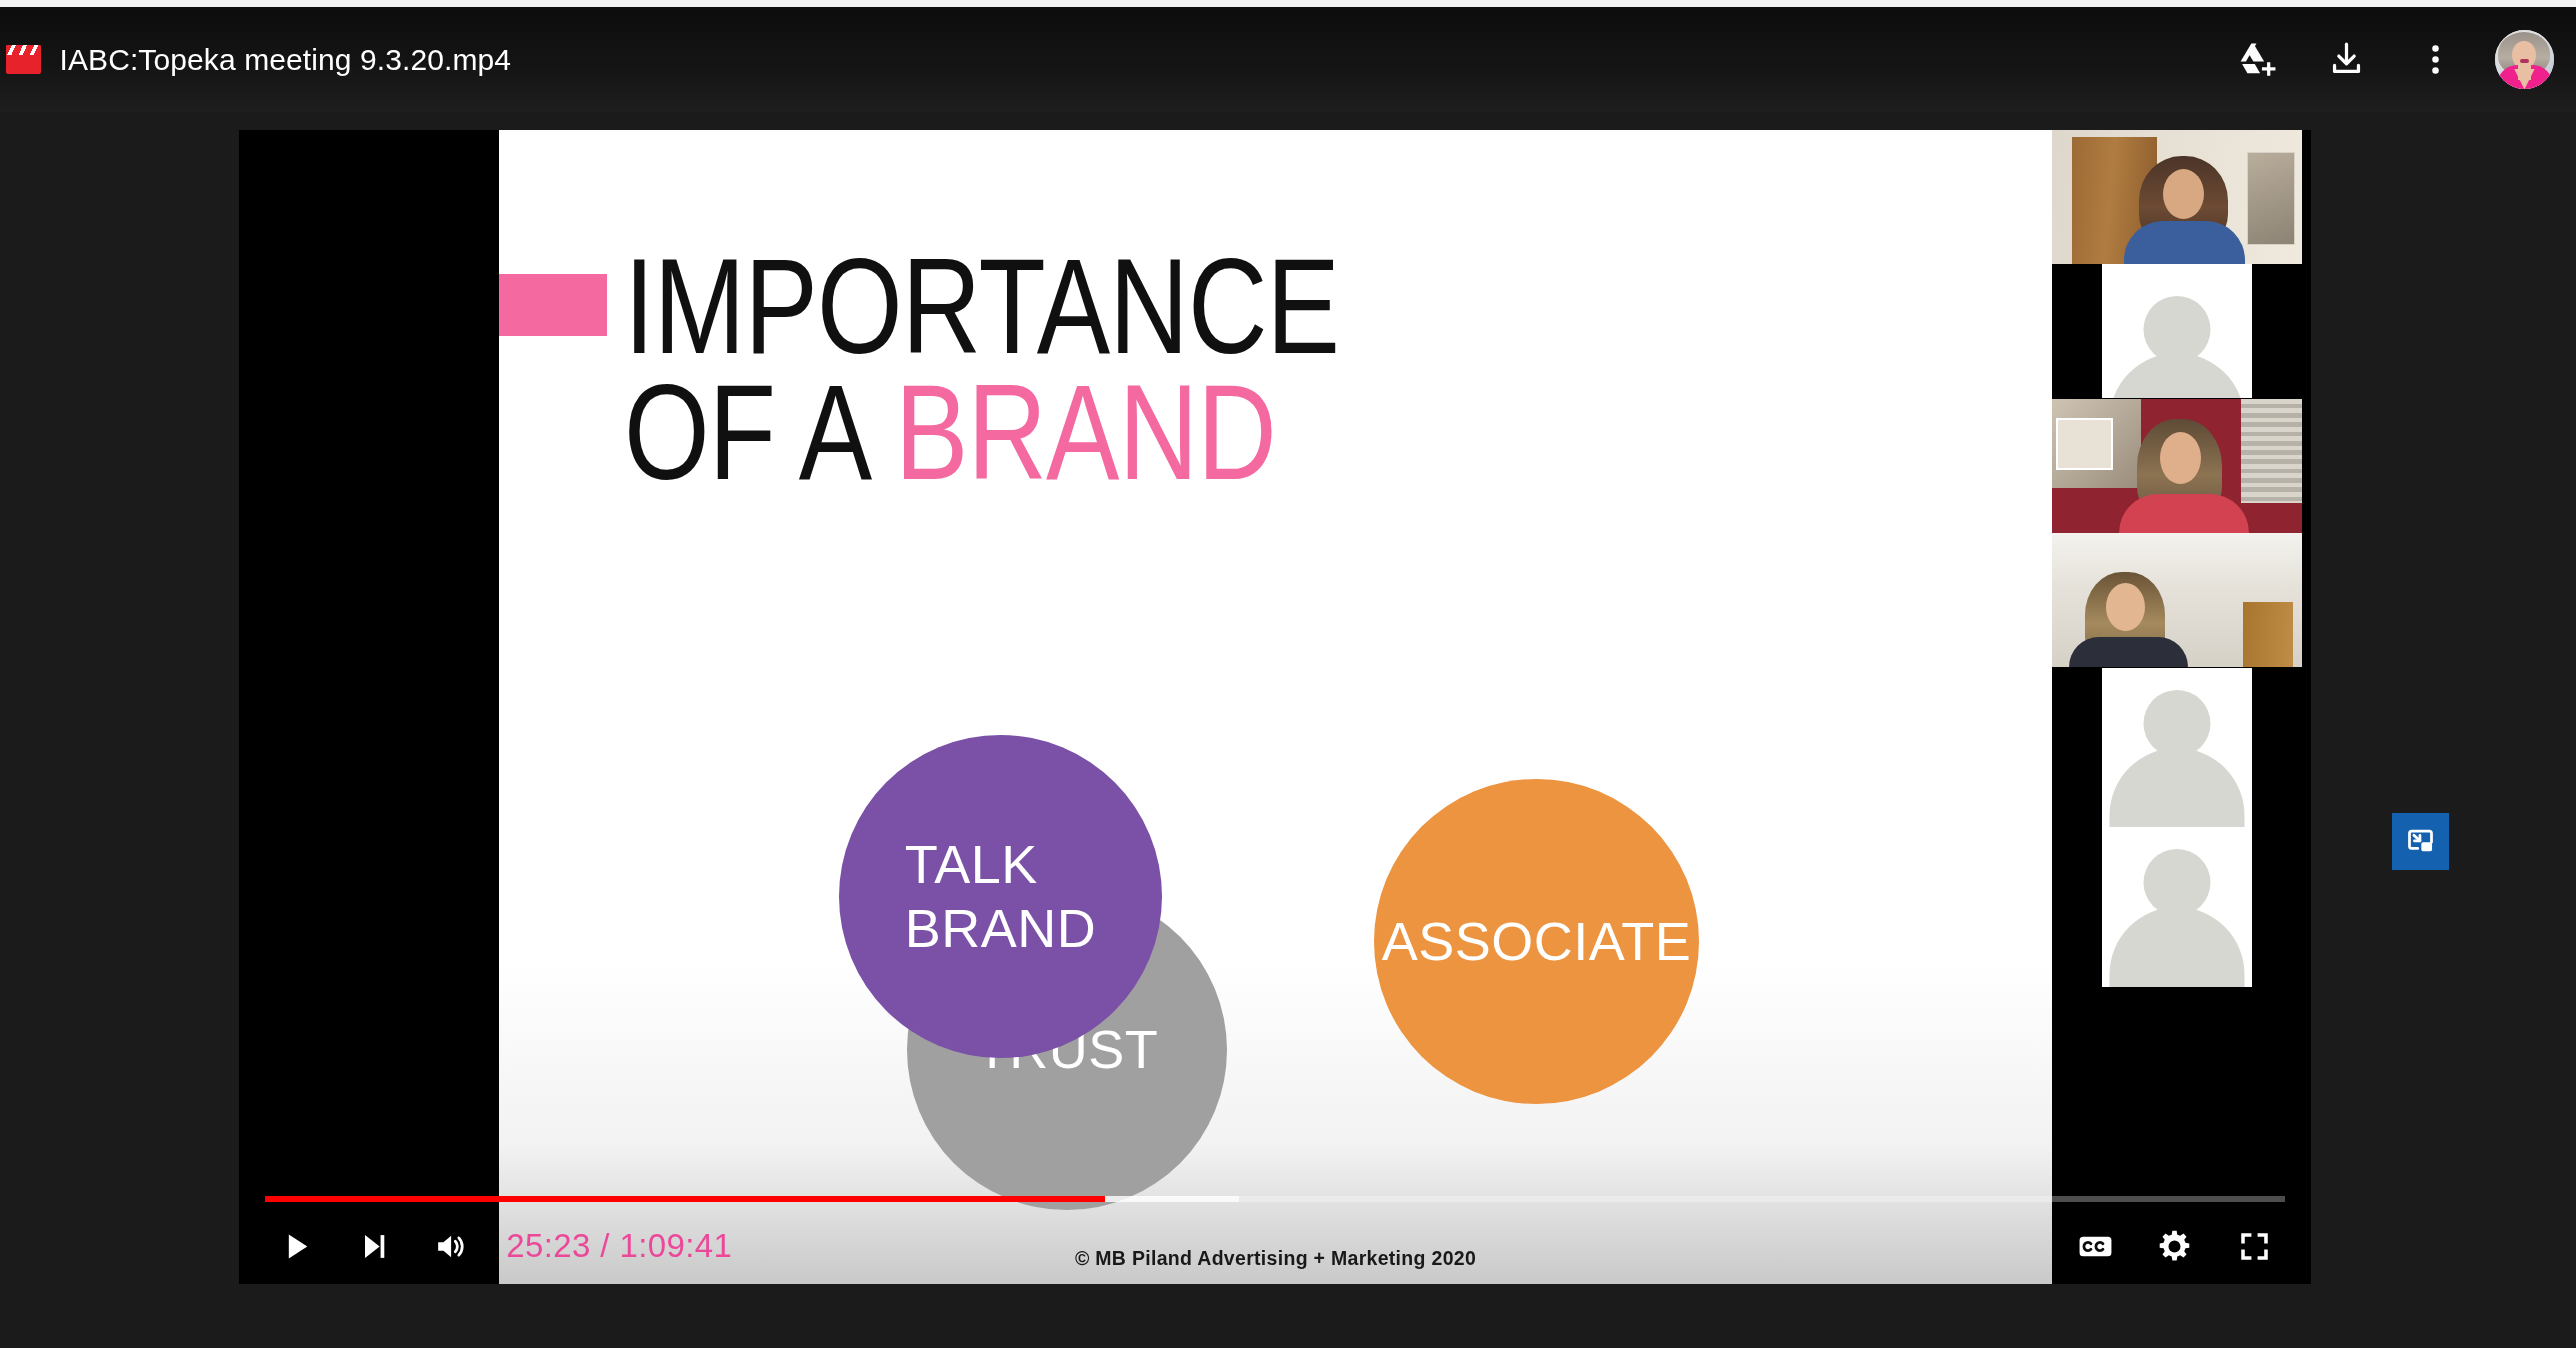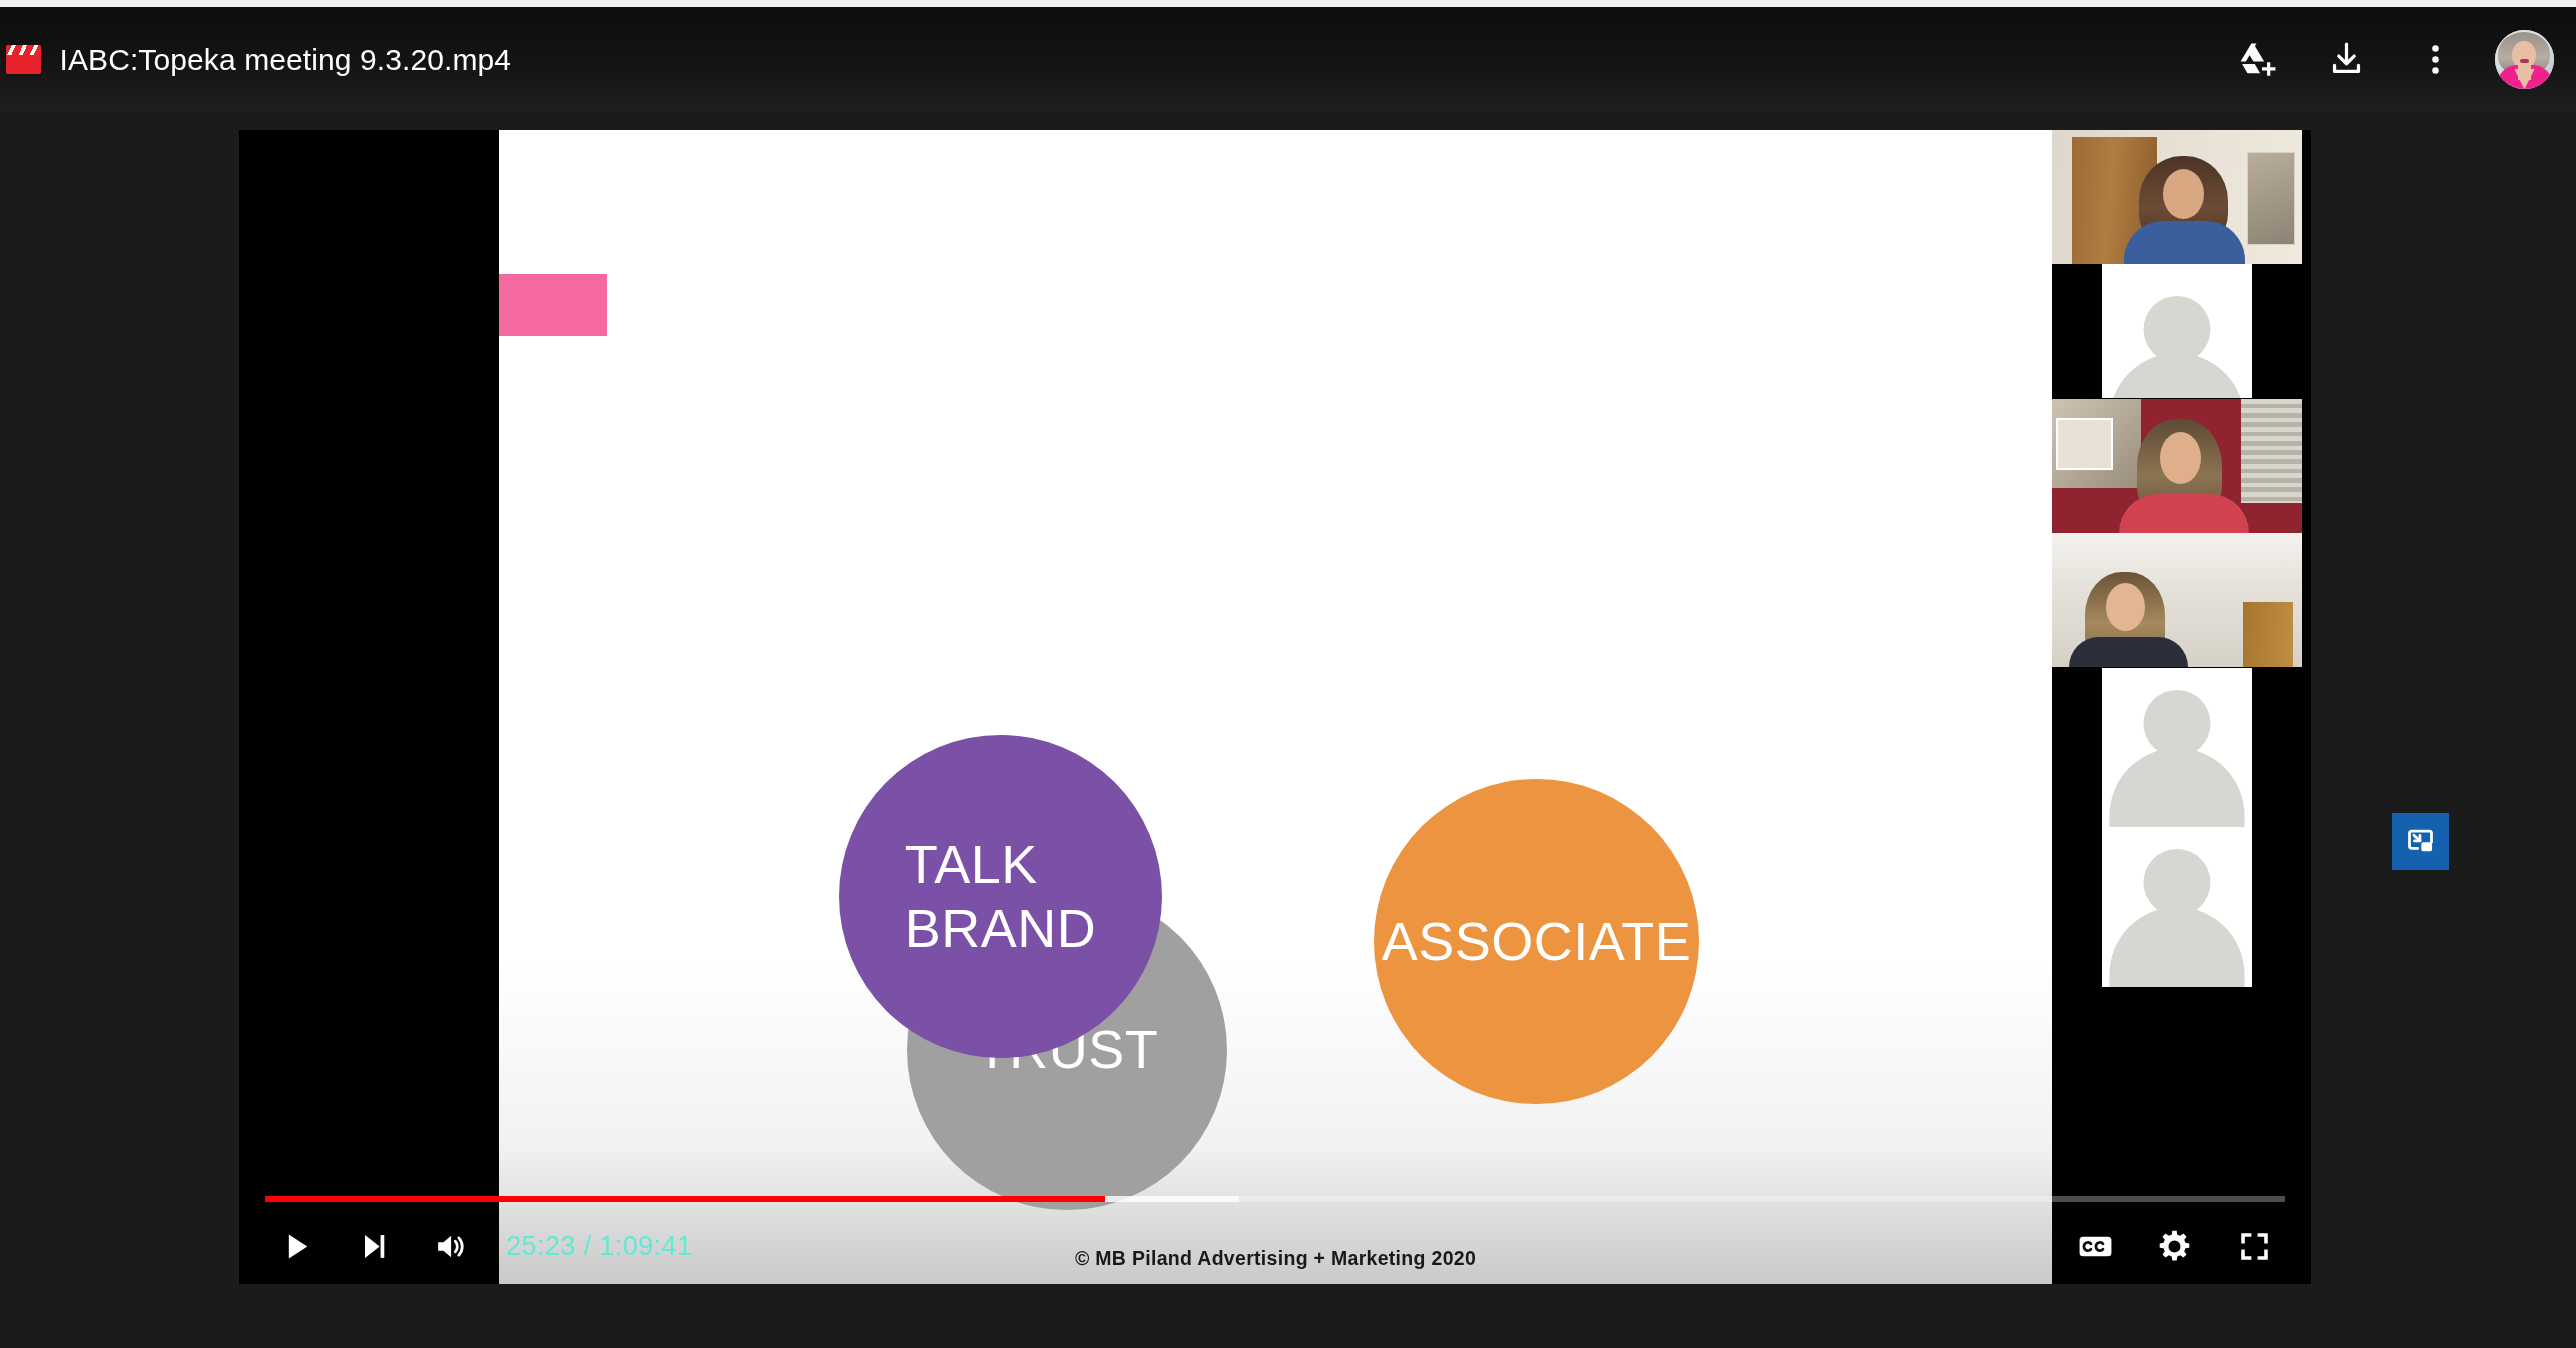--- a/index.html
+++ b/index.html
@@ -256,21 +256,21 @@
     display:flex; align-items:center;
   }
   .ctrl-left{ display:flex; align-items:center; padding-left:22px; gap:7.4px; }
   .ctrl-right{ margin-left:auto; display:flex; align-items:center; padding-right:22px; gap:9.3px; }
   .cbtn{
     width:70px; height:70px; display:flex; align-items:center; justify-content:center;
     cursor:pointer;
   }
   .cbtn svg{ display:block; }
   .timelabel{
-    color:#5eead4; font-size:27px; letter-spacing:0.4px; padding:0 16.7px 0 13px;
+    color:#ec4899; font-size:33px; letter-spacing:0.4px; padding:0 16.7px 0 13px;
     white-space:nowrap;
   }
 </style>
 </head>
 <body>
 
 <div class="top-strip"></div>
 
 <div class="header">
   <div class="hdr-left">
@@ -314,20 +314,24 @@
       <div class="vee"></div>
     </div>
   </div>
 </div>
 
 <div class="player">
 
   <div class="slide">
     <div class="pink-block" style="background: rgb(244, 105, 159);"></div>
 
+    <div class="title-wrap">
+      <div class="title-line">IMPORTANCE</div>
+      <div class="title-line l2"><span>OF A </span><span class="title-pink" style="color: rgb(244, 105, 159);">BRAND</span></div>
+    </div>
 
     <div class="circ circ-trust" style="background: rgb(160, 160, 160);">
       <span>TRUST</span>
     </div>
 
     <div class="circ circ-talk" style="background: rgb(122, 81, 166);">
       <span>
         <span>TALK</span><br>
         <span>BRAND</span>
       </span>

